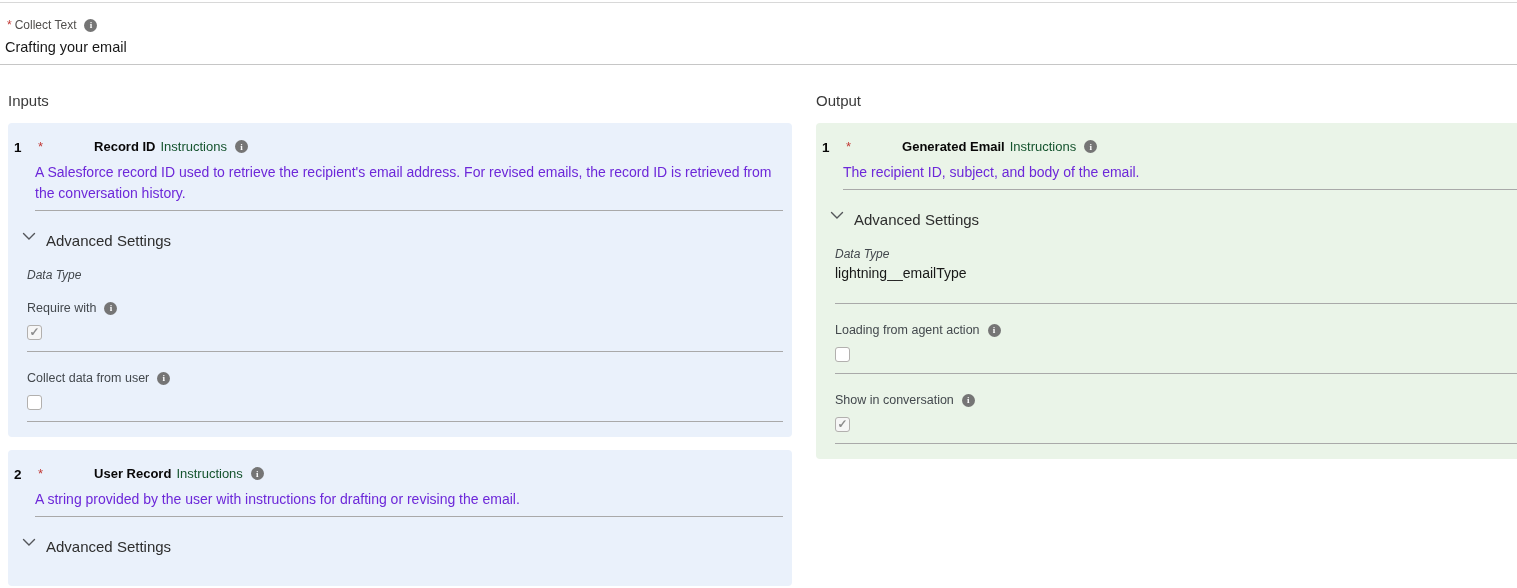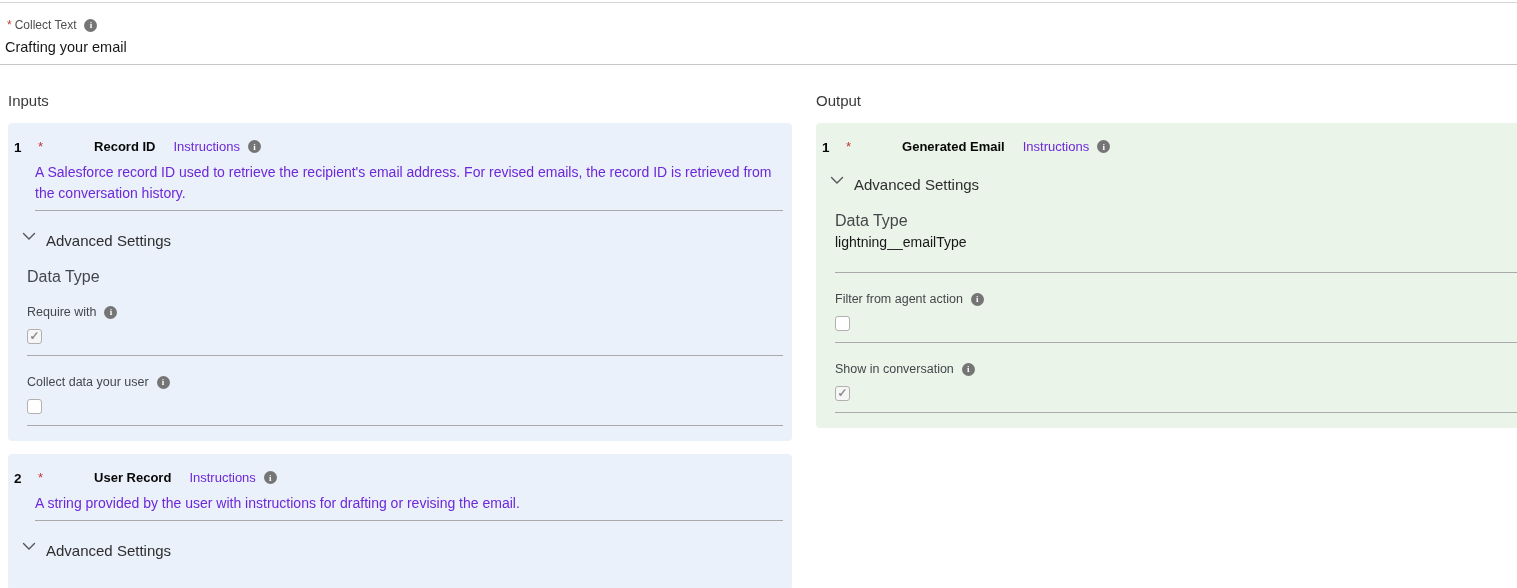--- a/index.html
+++ b/index.html
@@ -44,40 +44,40 @@
   .card { border-radius: 4px; padding: 16px 0 15px 0; }
   .card + .card { margin-top: 13px; }
   .card.blue  { background: #eaf1fb; }
   .card.green { background: #eaf4e8; border-top-right-radius: 0; border-bottom-right-radius: 0; }
 
   .card-head { display: flex; padding-left: 6px; }
   .num { flex: none; min-width: 12px; font-size: 13.5px; font-weight: 700; color: #080707; padding-top: 1px; }
   .head-main { flex: 1; margin-left: 9px; min-width: 0; }
   .label-row { display: flex; align-items: center; font-size: 13px; margin-left: 3px; }
   .fname  { font-weight: 700; color: #080707; margin-left: 2px; padding-left: 46px; }
-  .fsuffix { color: #6d28d9; margin-left: 18px; }
+  .fsuffix { color: #14532d; margin-left: 5px; }
   .desc {
     margin: 8px 9px 0 0; padding-bottom: 6px;
     font-size: 14px; line-height: 21px; color: #6d28d9;
     border-bottom: 1px solid #a9a9a9; cursor: text;
   }
   .green .desc { margin-right: 0; }
 
   .adv-toggle {
     display: flex; 
     margin: 21px 0 0 14px;
     font-size: 15px; color: #2e2e2e; cursor: pointer;
   }
   .chevron { margin-right: 10px; flex: none; }
 
   .adv-body { margin: 0 9px 0 19px; }
   .green .adv-body { margin-right: 0; }
 
   .subfield { margin-top: 19px; }
-  .sublabel { font-size: 16px; color: #43484d; }
+  .sublabel { font-size: 12px; color: #43484d; font-style: italic; }
   .subvalue {
     margin-top: 4px; padding-bottom: 22px;
     font-size: 14px; color: #181818;
     border-bottom: 1px solid #a9a9a9;
   }
 
   .checkfield { margin-top: 19px; padding-bottom: 11px; border-bottom: 1px solid #a9a9a9; }
   .check-label-row { display: flex; align-items: center; font-size: 12.5px; color: #43484d; }
   .checkbox {
     margin-top: 10px; width: 15px; height: 15px;
@@ -136,21 +136,21 @@
         </div>
         <div class="checkfield">
           <div class="check-label-row">
             <span>Require with</span>
             <span class="info-icon">i</span>
           </div>
           <div class="checkbox checked"></div>
         </div>
         <div class="checkfield">
           <div class="check-label-row">
-            <span>Collect data your user</span>
+            <span>Collect data from user</span>
             <span class="info-icon">i</span>
           </div>
           <div class="checkbox"></div>
         </div>
       </div>
     </div>
 
     <div class="card blue">
       <div class="card-head">
         <div class="num">2</div>
@@ -180,36 +180,37 @@
     <div class="card green">
       <div class="card-head">
         <div class="num">1</div>
         <div class="head-main">
           <div class="label-row">
             <span class="req">*</span>
             <span class="fname">Generated Email</span>
             <span class="fsuffix">Instructions</span>
             <span class="info-icon">i</span>
           </div>
+          <div class="desc">The recipient ID, subject, and body of the email.</div>
         </div>
       </div>
       <div class="adv-toggle">
         <svg class="chevron" width="14" height="9" viewBox="0 0 14 9">
             <path d="M1.5 1.5 L7 7 L12.5 1.5" stroke="#54565a" stroke-width="1.4" fill="none" stroke-linecap="round"></path>
           </svg>
         <span>Advanced Settings</span>
       </div>
       <div class="adv-body">
         <div class="subfield">
           <div class="sublabel">Data Type</div>
           <div class="subvalue">lightning__emailType</div>
         </div>
         <div class="checkfield">
           <div class="check-label-row">
-            <span>Filter from agent action</span>
+            <span>Loading from agent action</span>
             <span class="info-icon">i</span>
           </div>
           <div class="checkbox"></div>
         </div>
         <div class="checkfield">
           <div class="check-label-row">
             <span>Show in conversation</span>
             <span class="info-icon">i</span>
           </div>
           <div class="checkbox checked"></div>

